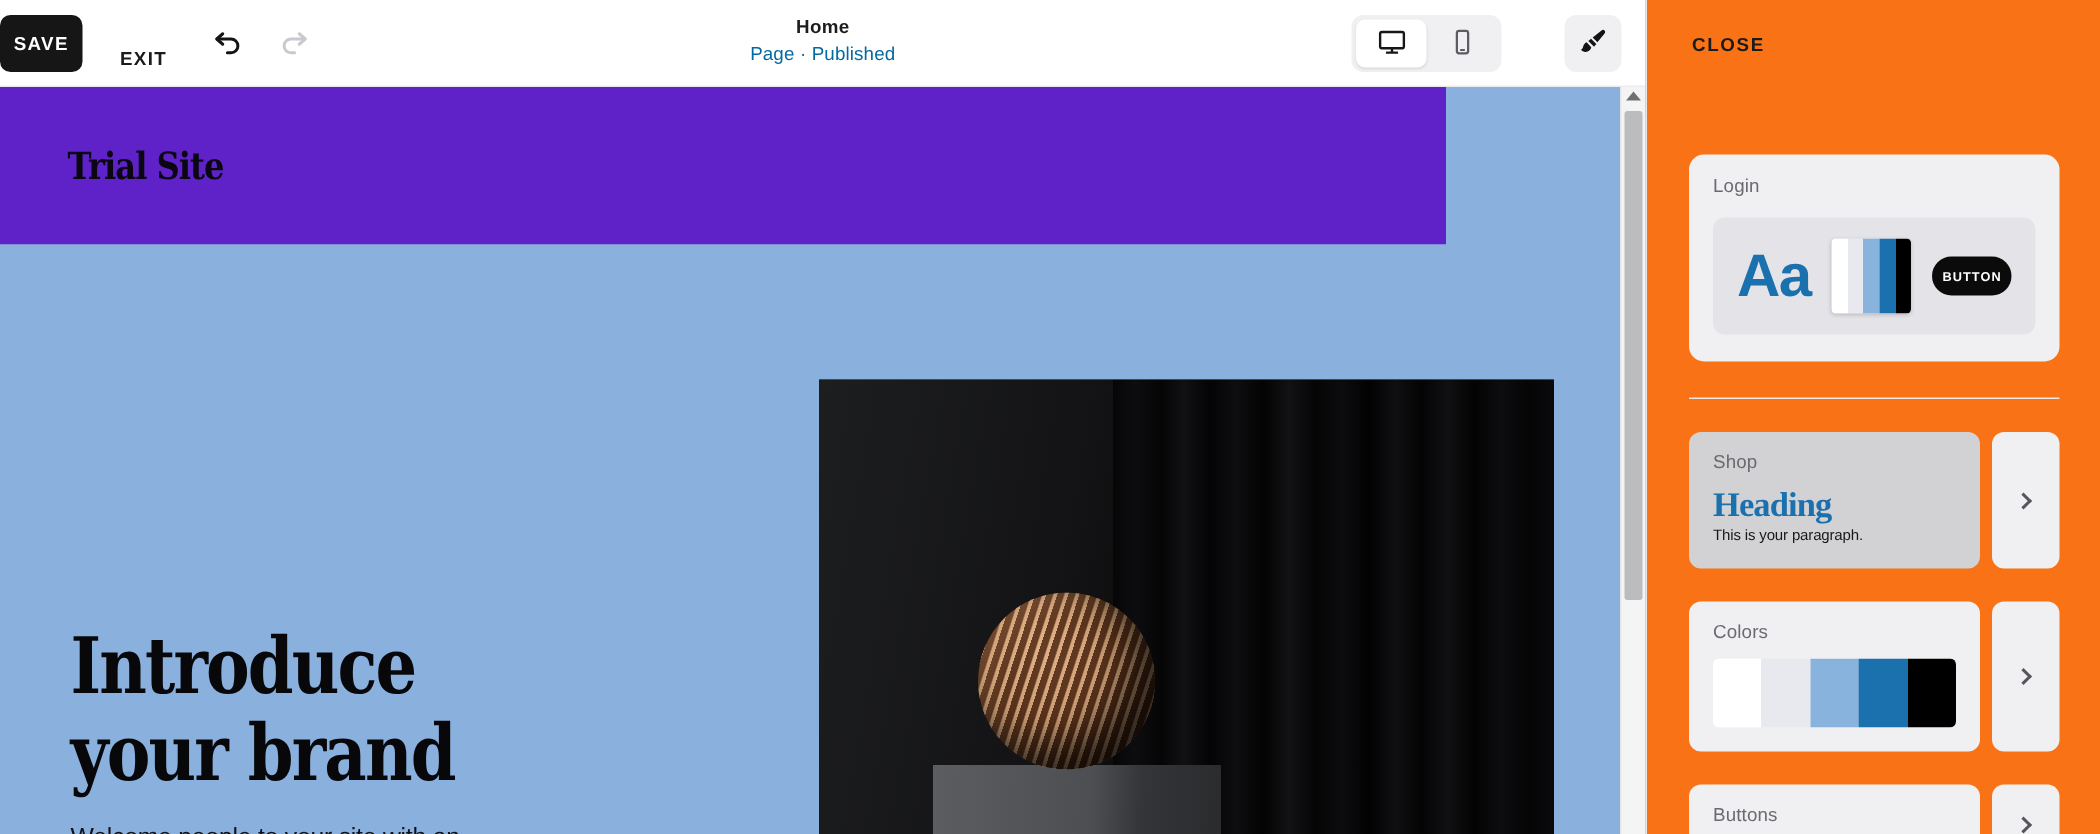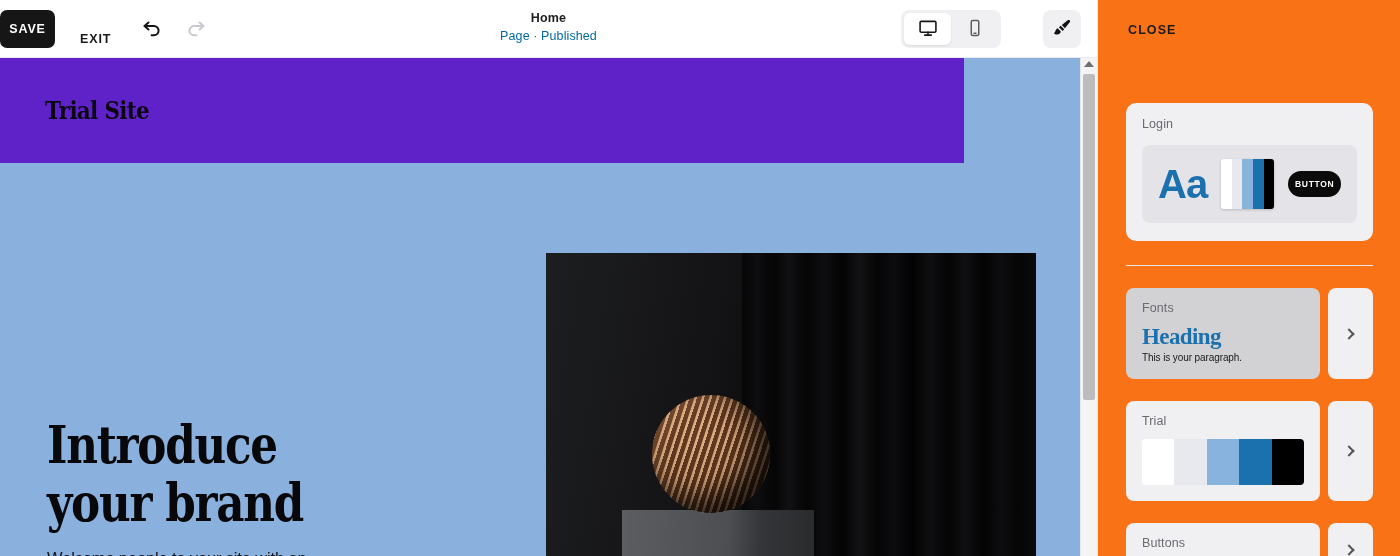--- a/index.html
+++ b/index.html
@@ -315,32 +315,32 @@
             <i style="background:#000000"></i>
           </div>
           <div class="theme-button-pill">BUTTON</div>
         </div>
       </div>
 
       <div class="divider"></div>
 
       <div class="sec-row">
         <div class="sec-card hovered">
-          <div class="sec-label">Fonts</div>
+          <div class="sec-label">Shop</div>
           <div class="font-heading">Heading</div>
           <div class="font-para">This is your paragraph.</div>
         </div>
         <div class="sec-arrow">
           <span class="chev"></span>
         </div>
       </div>
 
       <div class="sec-row">
         <div class="sec-card">
-          <div class="sec-label">Trial</div>
+          <div class="sec-label">Colors</div>
           <div class="color-strip">
             <i style="background:#FFFFFF"></i>
             <i style="background:#E8E9EF"></i>
             <i style="background:#87B3DD"></i>
             <i style="background:#1B71AE"></i>
             <i style="background:#000000"></i>
           </div>
         </div>
         <div class="sec-arrow">
           <span class="chev"></span>

